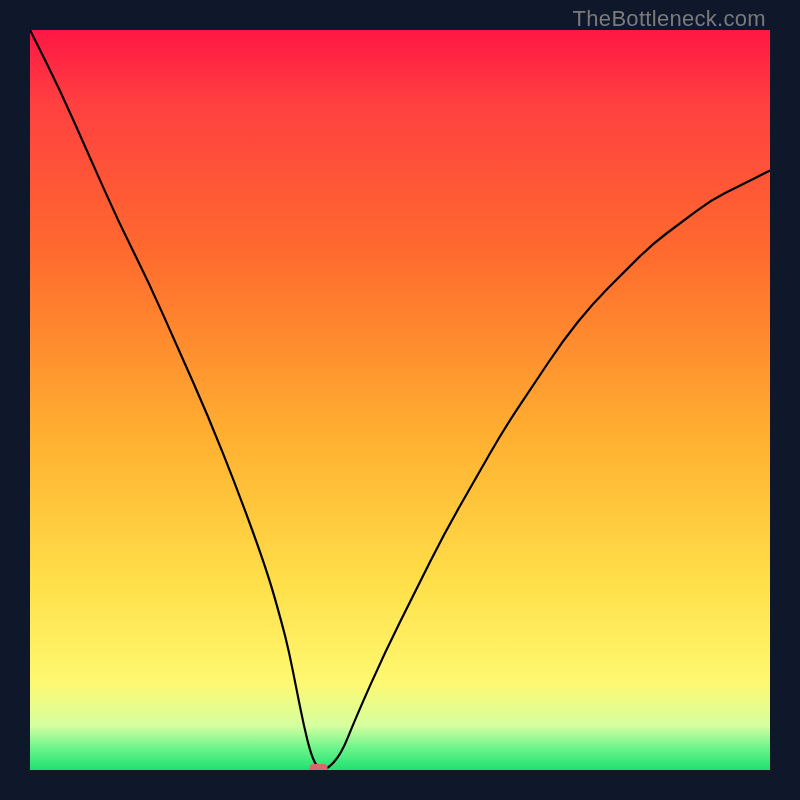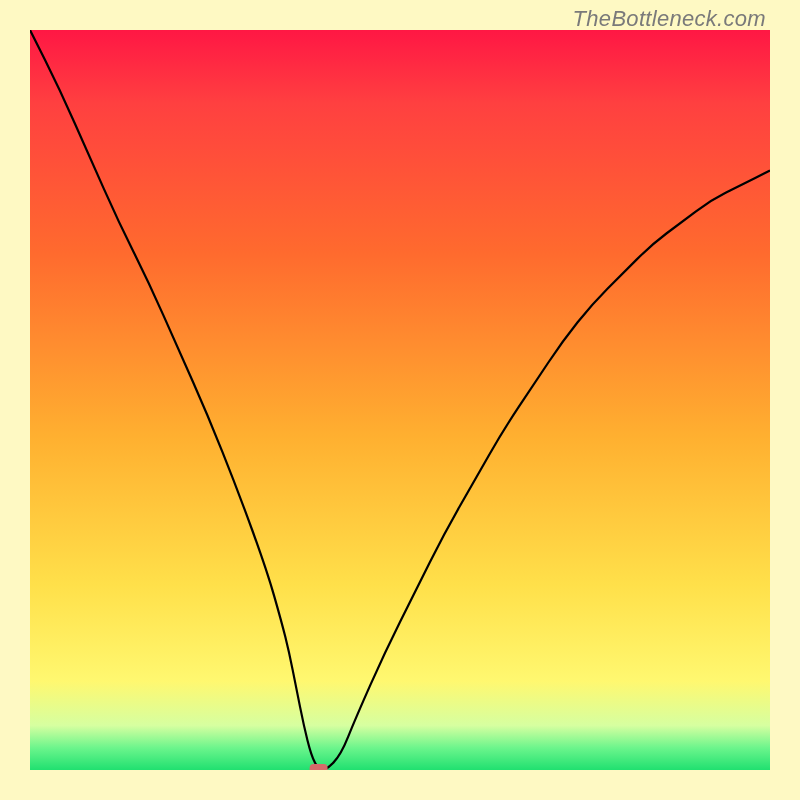--- a/index.html
+++ b/index.html
@@ -8,22 +8,21 @@
     width: 800px;
     height: 800px;
     overflow: hidden;
     background: #000;
     font-family: Arial, Helvetica, sans-serif;
   }
   .frame {
     position: relative;
     width: 800px;
     height: 800px;
-    background: #fef9c3;
-    font-style: italic;
+    background: #0f172a;
   }
   .plot {
     position: absolute;
     left: 30px;
     top: 30px;
     width: 740px;
     height: 740px;
     
     background: linear-gradient(
       to bottom,

